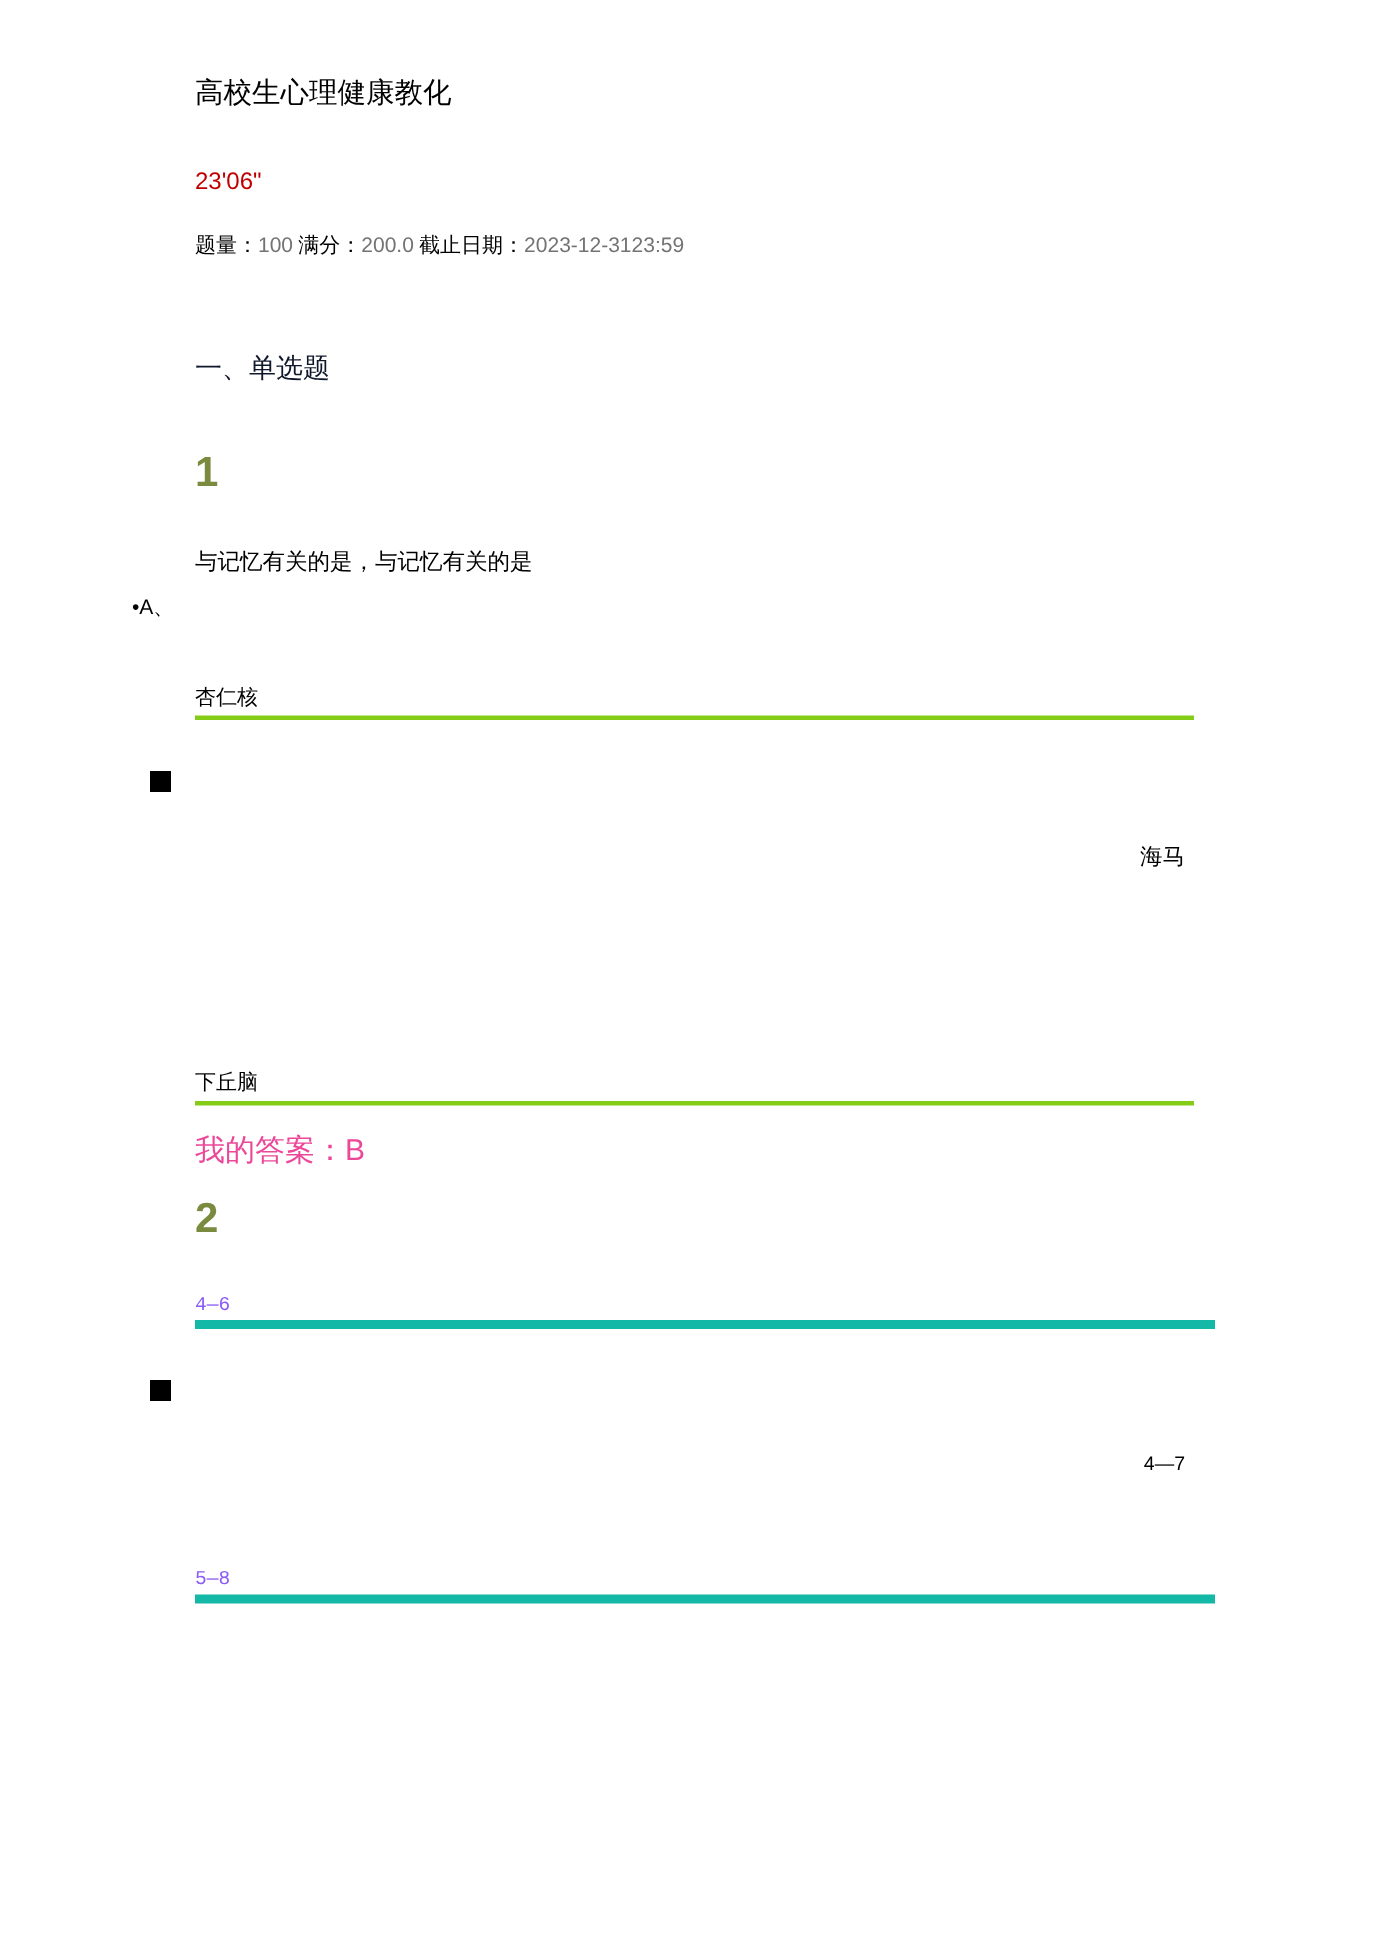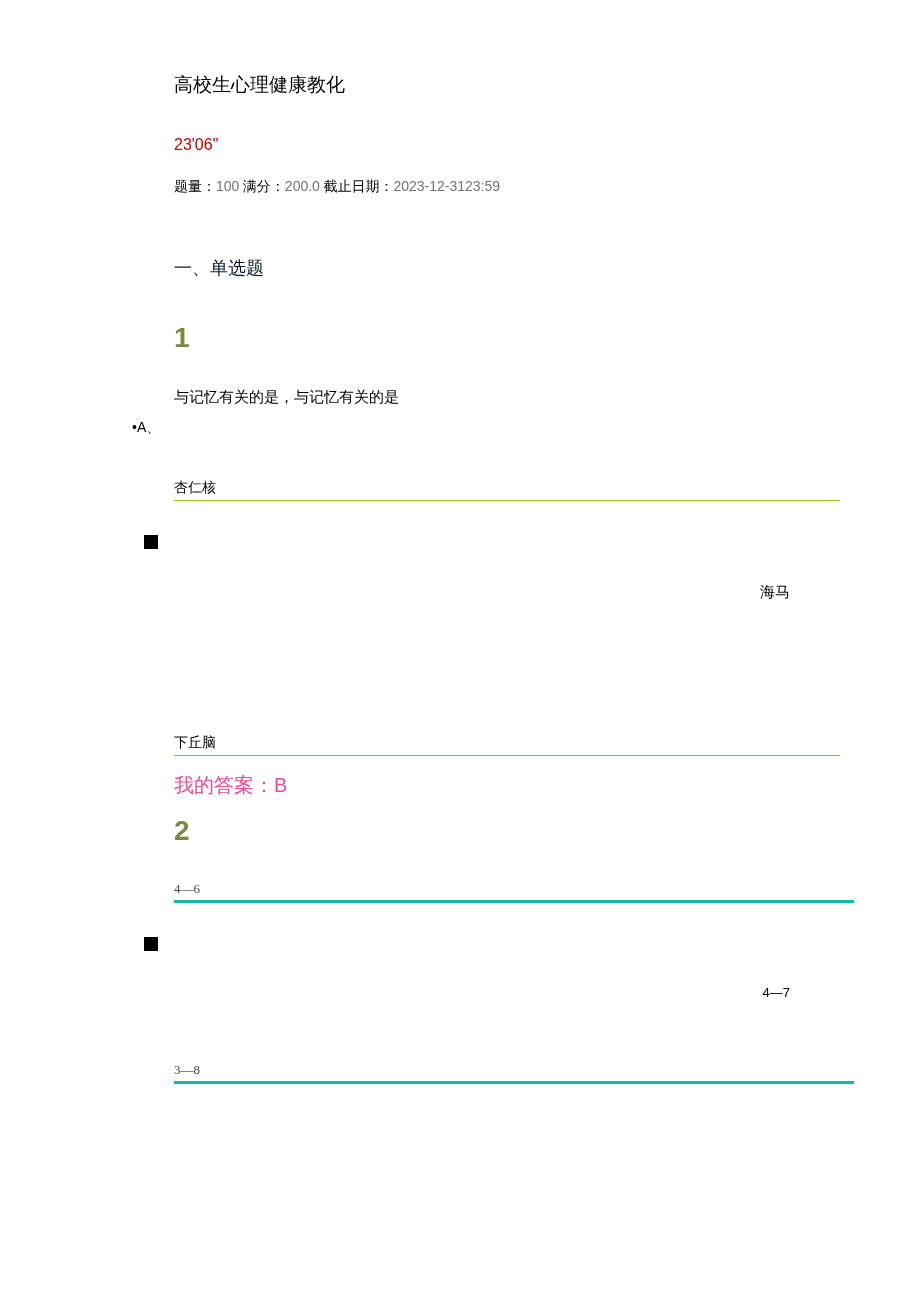--- a/index.html
+++ b/index.html
@@ -5,22 +5,21 @@
   * { margin: 0; padding: 0; box-sizing: border-box; }
   body {
     background: #ffffff;
     font-family: "Microsoft YaHei", "SimSun", Arial, sans-serif;
     width: 920px;
     height: 1301px;
     position: relative;
     color: #000000;
   }
   .page {
-    padding: 72px 130px 60px 130px;
-    margin-left: 44px;
+    padding: 49px 130px 60px 130px;
   }
   .title {
     font-size: 19px;
     font-family: "SimSun", serif;
     color: #000;
     margin-bottom: 38px;
   }
   .timer {
     font-size: 16px;
     color: #c00000;
@@ -57,21 +56,21 @@
     margin-left: -42px;
     font-size: 14px;
     font-family: Arial, sans-serif;
     color: #000;
     margin-bottom: 42px;
   }
   .opt {
     font-size: 14px;
     font-family: Liberation Mono, monospace;
     color: #000;
-    border-bottom: 1px solid #84cc16;
+    border-bottom: 3px solid #84cc16;
     padding-bottom: 3px;
     margin-bottom: 0;
     width: 666px;
   }
   .gap-small { height: 28px; }
   .gap-mid { height: 62px; }
   .gap-big { height: 66px; }
   .gap-28 { height: 28px; }
   .opt-plain {
     font-size: 15px;
@@ -90,23 +89,23 @@
   }
   .my-answer {
     font-size: 20px;
     font-family: "SimSun", Arial, sans-serif;
     color: #ec4899;
     margin-bottom: 16px;
   }
   .my-answer .ans { font-family: Arial, sans-serif; }
   .opt-num {
     font-size: 13px;
-    font-family: Liberation Serif, serif;
-    color: #404040;
-    border-bottom: 3px solid #14b8a6;
+    font-family: Liberation Mono, monospace;
+    color: #8b5cf6;
+    border-bottom: 6px solid #14b8a6;
     padding-bottom: 3px;
     width: 680px;
   }
 </style>
 </head>
 <body>
 
 <div class="page">
 
   <div class="title">高校生心理健康教化</div>
@@ -141,15 +140,15 @@
 
   <div class="qnum">2</div>
 
   <div class="opt-num">4—6</div>
   <div class="gap-28"></div>
   <div class="black-sq"></div>
 
   <div class="opt-plain" style="font-family:Arial,sans-serif;font-size:13px;">4—7</div>
   <div class="gap-mid"></div>
 
-  <div class="opt-num">3—8</div>
+  <div class="opt-num">5—8</div>
 
 </div>
 
 </body></html>

